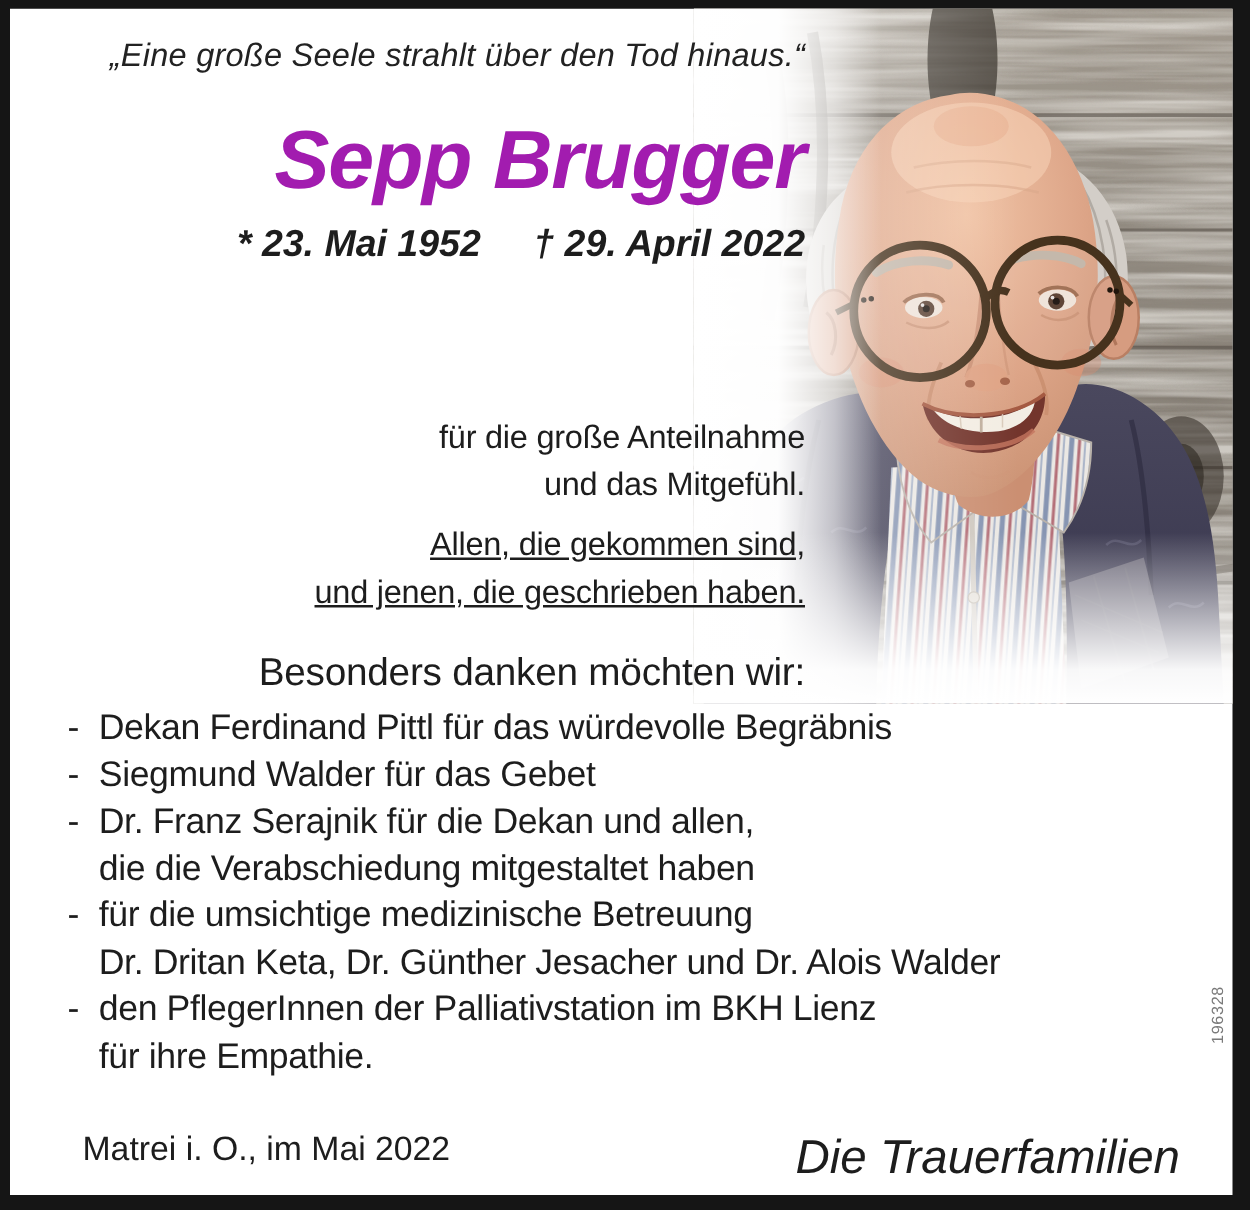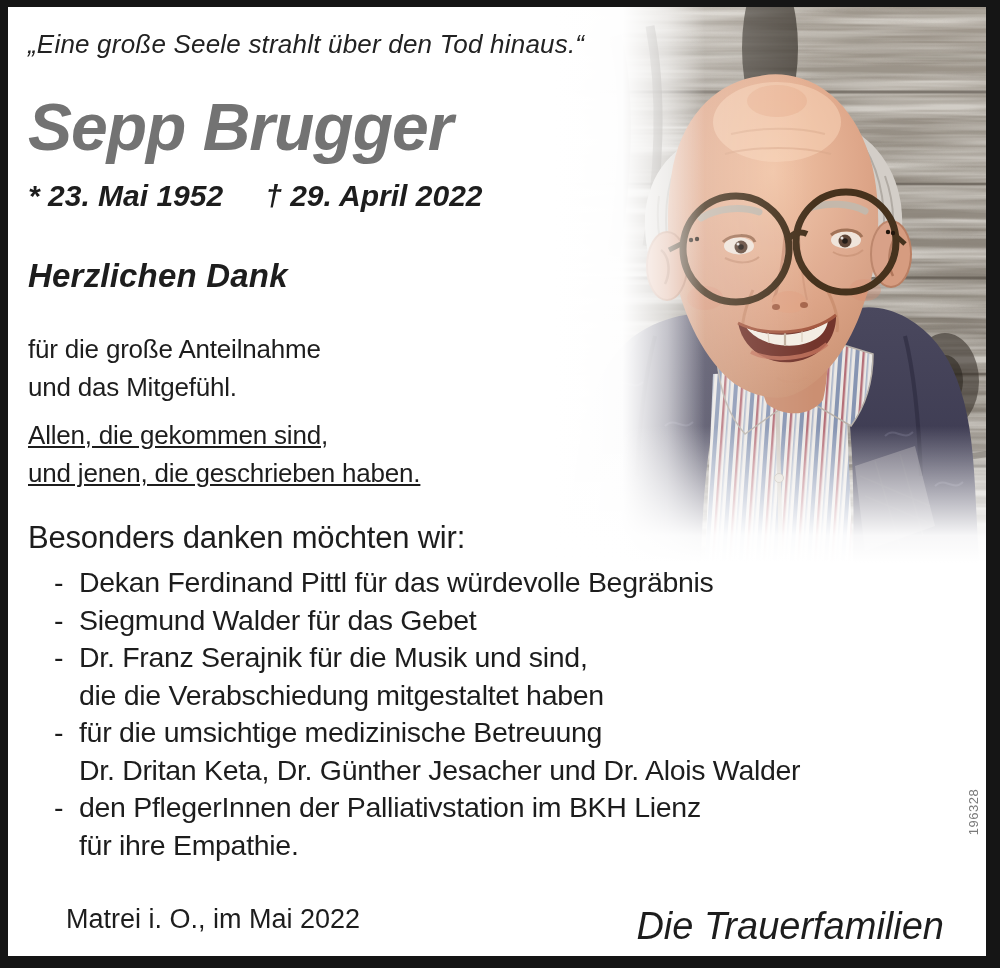--- a/index.html
+++ b/index.html
@@ -17,36 +17,36 @@
   }
   
   .photo{
     position:absolute;
     top:-1px;left:547px;
     width:432px;height:557px;
     z-index:1;
   }
   
   .txt{position:absolute;z-index:2;}
-  .centercol{left:20px;width:600px;text-align:left;}
+  .centercol{left:36px;width:600px;text-align:right;}
   .quote{
     top:22px;
     font-size:26px;
     font-style:italic;
     letter-spacing:.2px;
     color:#222;
   }
   .name{
     top:82px;
     margin:0;
     font-size:66px;
     font-weight:bold;
     font-style:italic;
     letter-spacing:-1px;
-    color:#737373;
+    color:#a21caf;
   }
   .dates{
     top:172px;
     font-size:30px;
     font-weight:bold;
     font-style:italic;
   }
   .dates .sep{display:inline-block;width:42px;}
   .heading{
     top:250px;
@@ -306,21 +306,20 @@
   </svg>
 
   <div class="txt centercol quote">„Eine große Seele strahlt über den Tod hinaus.“</div>
 
   <h1 class="txt centercol name">Sepp Brugger</h1>
 
   <div class="txt centercol dates">
     <span>* 23. Mai 1952</span><span class="sep"></span><span>† 29. April 2022</span>
   </div>
 
-  <h2 class="txt centercol heading">Herzlichen Dank</h2>
 
   <div class="txt centercol para p1">
     <div>für die große Anteilnahme</div>
     <div>und das Mitgefühl.</div>
   </div>
 
   <div class="txt centercol para p2">
     <div>Allen, die gekommen sind,</div>
     <div>und jenen, die geschrieben haben.</div>
   </div>
@@ -331,21 +330,21 @@
     <div class="thankitem">
       <span class="dash">-</span>
       <div>Dekan Ferdinand Pittl für das würdevolle Begräbnis</div>
     </div>
     <div class="thankitem">
       <span class="dash">-</span>
       <div>Siegmund Walder für das Gebet</div>
     </div>
     <div class="thankitem">
       <span class="dash">-</span>
-      <div>Dr. Franz Serajnik für die Musik und sind,</div>
+      <div>Dr. Franz Serajnik für die Dekan und allen,</div>
       <div>die die Verabschiedung mitgestaltet haben</div>
     </div>
     <div class="thankitem">
       <span class="dash">-</span>
       <div>für die umsichtige medizinische Betreuung</div>
       <div>Dr. Dritan Keta, Dr. Günther Jesacher und Dr. Alois Walder</div>
     </div>
     <div class="thankitem">
       <span class="dash">-</span>
       <div>den PflegerInnen der Palliativstation im BKH Lienz</div>

